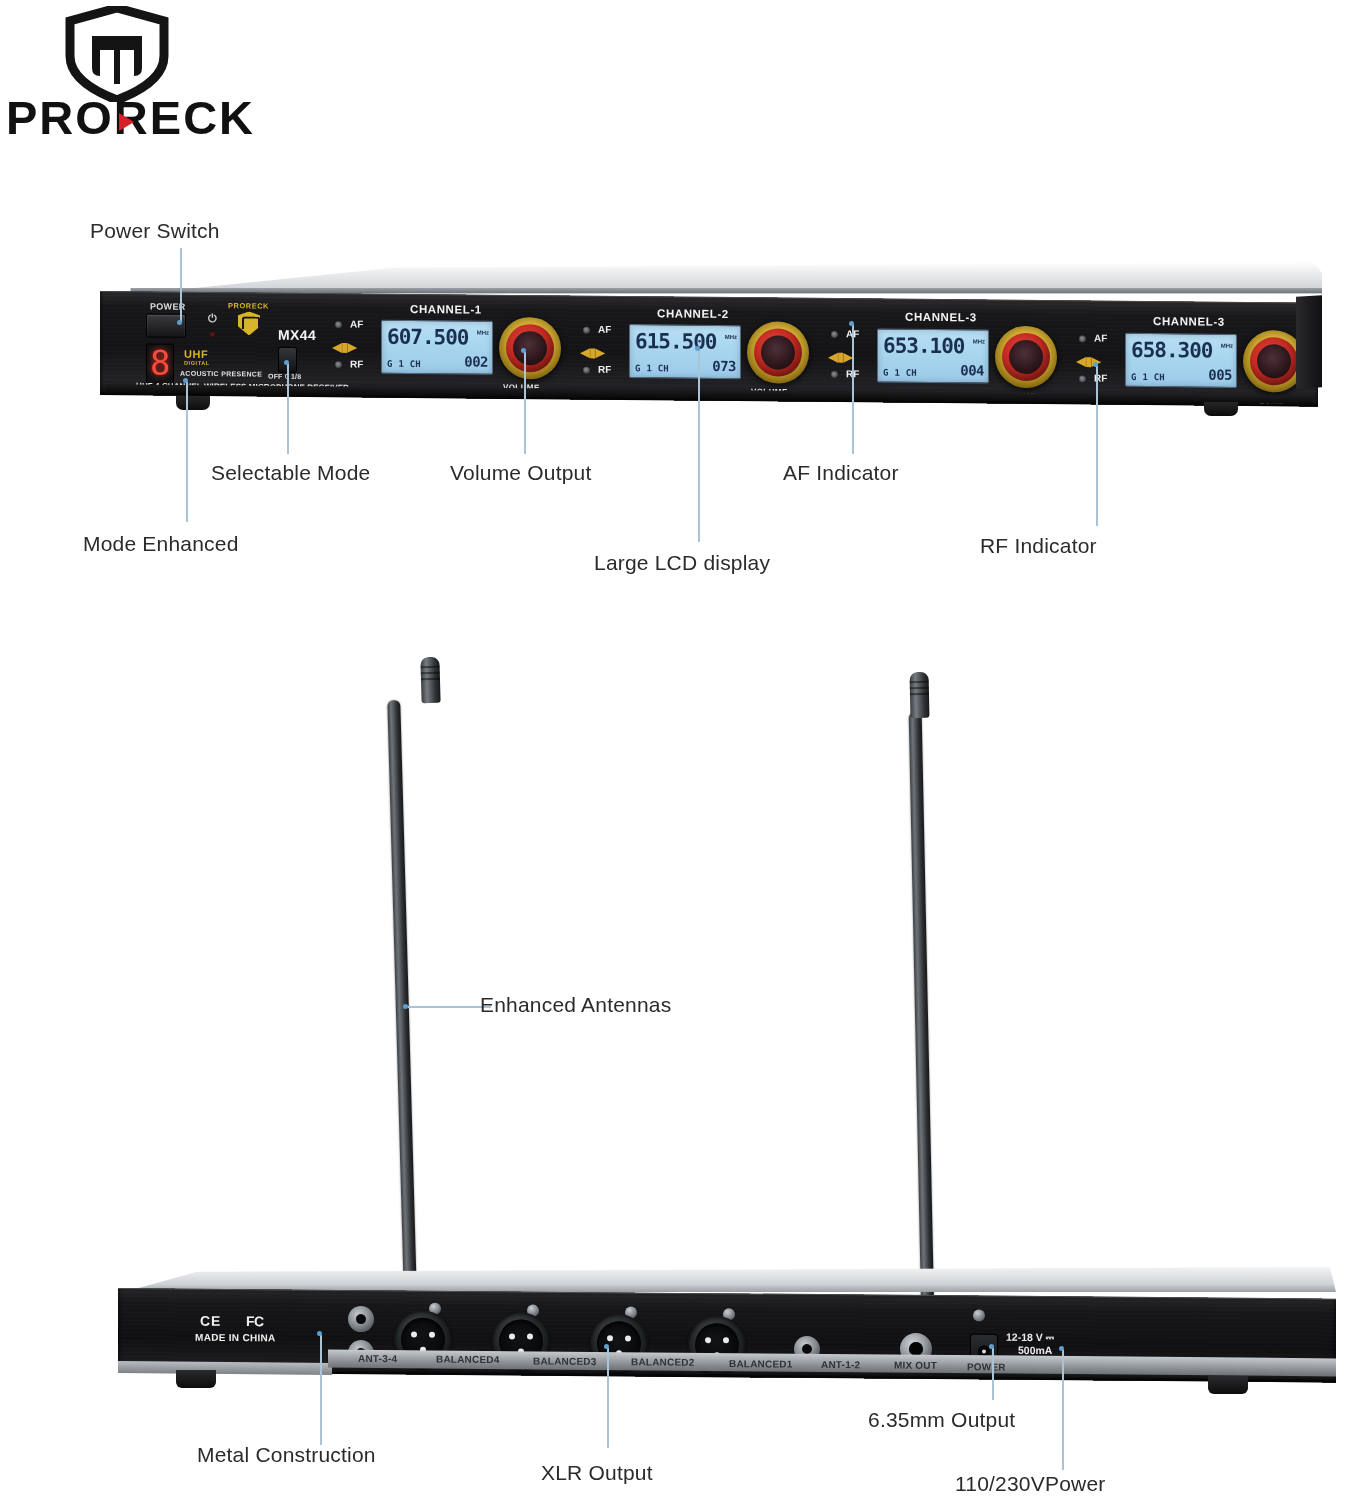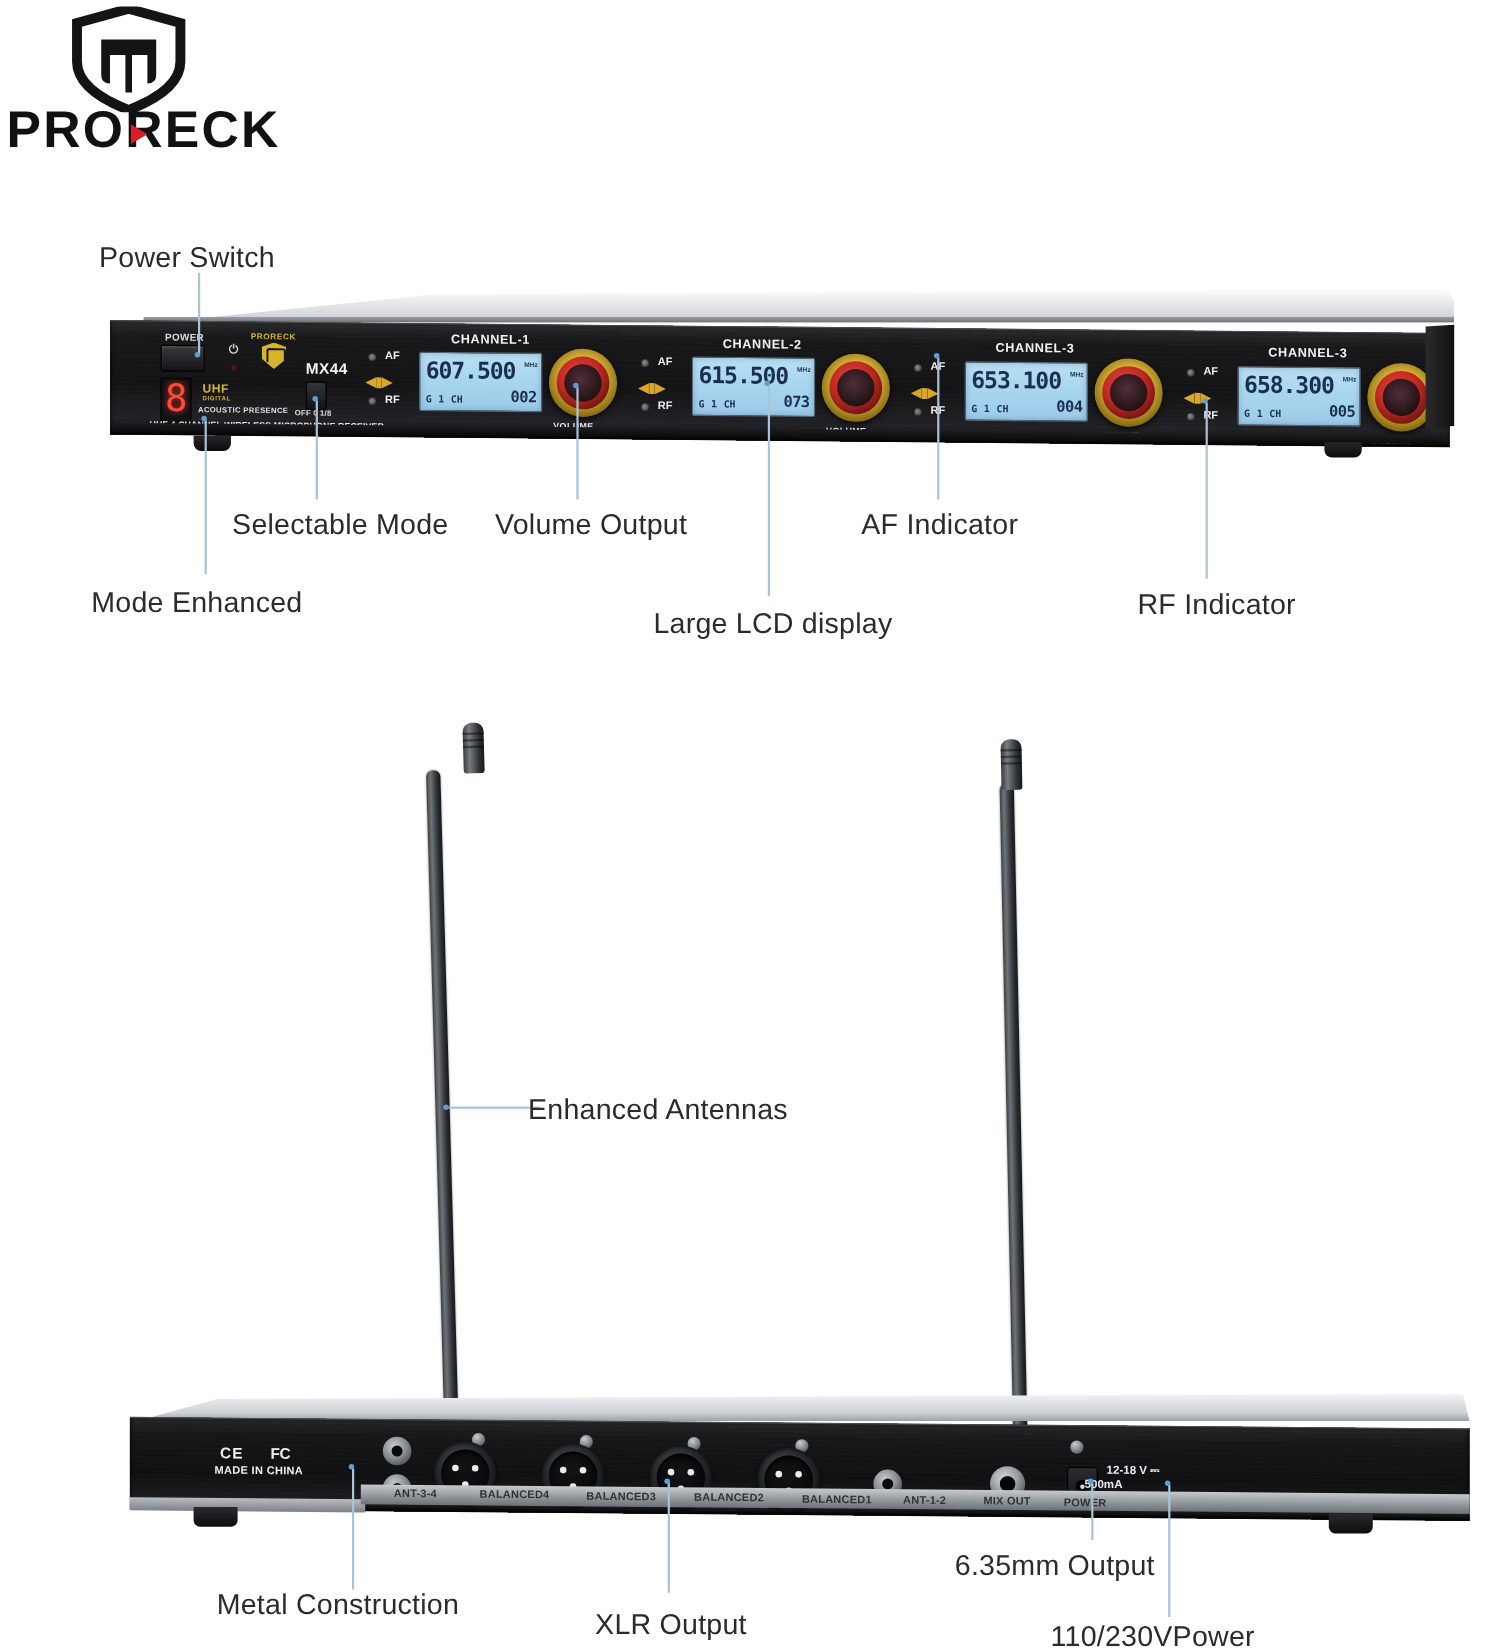--- a/index.html
+++ b/index.html
@@ -11,21 +11,21 @@
   #logo .shield{position:absolute;left:58px;top:2px;width:106px;height:96px;}
   #logo .wordmark{position:absolute;left:0px;top:88px;width:240px;
       font-size:47px;font-weight:bold;letter-spacing:2px;line-height:52px;
       font-family:"Liberation Sans",sans-serif;color:#111;}
   #logo .wm-inner{position:relative;display:inline-block;}
   #logo .playtri{position:absolute;left:113px;top:21px;width:0;height:0;
       border-left:15px solid #d81f26;border-top:9px solid transparent;
       border-bottom:9px solid transparent;}
 
   
-  .callout{position:absolute;font-size:26px;color:#2b2b2b;white-space:nowrap;
+  .callout{position:absolute;font-size:21px;color:#2b2b2b;white-space:nowrap;
       font-family:"Liberation Sans",sans-serif;font-weight:400;letter-spacing:.2px;}
   .leader{position:absolute;background:#aac3d6;}
   .leader.v{width:1.6px;}
   .leader.h{height:1.6px;}
   .dot{position:absolute;width:5px;height:5px;border-radius:50%;background:#5d9fd0;}
 
   
   #front{position:absolute;left:100px;top:262px;width:1222px;height:160px;}
   
   #front .topface{position:absolute;left:0;top:0;width:100%;height:32px;
@@ -315,21 +315,21 @@
 <div class="dot" style="left:521px;top:348px;"></div>
 
 <div class="callout" style="left:594px;top:551px;">Large LCD display</div>
 <div class="leader v" style="left:698px;top:350px;height:192px;"></div>
 <div class="dot" style="left:695px;top:346px;"></div>
 
 <div class="callout" style="left:783px;top:461px;">AF Indicator</div>
 <div class="leader v" style="left:852px;top:325px;height:129px;"></div>
 <div class="dot" style="left:849px;top:321px;"></div>
 
-<div class="callout" style="left:1034px;top:534px;">RF Indicator</div>
+<div class="callout" style="left:980px;top:534px;">RF Indicator</div>
 <div class="leader v" style="left:1096px;top:366px;height:160px;"></div>
 <div class="dot" style="left:1093px;top:362px;"></div>
 
 <div class="antenna" style="left:404px;top:700px;height:600px;transform:rotate(-1.6deg);transform-origin:bottom center;"></div>
 <div class="antcap" style="left:421px;top:657px;transform:rotate(-1.6deg);">
   <div class="rib" style="top:9px;"></div>
     <div class="rib" style="top:15px;"></div>
     <div class="rib" style="top:21px;"></div>
 </div>
 
@@ -393,21 +393,21 @@
     </div>
     <div class="screw" style="left:571px;top:66px;"></div>
 
     <div class="bnc" style="left:676px;top:42px;"></div>
 
     <div id="jack" style="left:782px;top:38px;"></div>
 
     <div class="screw" style="left:855px;top:14px;"></div>
     <div id="dcjack" style="left:852px;top:38px;"></div>
     <div class="pwrspec" style="left:888px;top:35px;">12-18 V ⎓</div>
-    <div class="pwrspec" style="left:868px;top:48px;">500mA</div>
+    <div class="pwrspec" style="left:900px;top:48px;">500mA</div>
     <div class="pwrspec" style="left:893px;top:61px;font-size:11px;">⊖—⊂—⊕</div>
   </div>
 
   <div class="leftbase"></div>
   <div class="labelstrip">
     <div class="rtxt" style="left:30px;top:3px;">ANT-3-4</div>
     <div class="rtxt" style="left:108px;top:3px;">BALANCED4</div>
     <div class="rtxt" style="left:205px;top:4px;">BALANCED3</div>
     <div class="rtxt" style="left:303px;top:4px;">BALANCED2</div>
     <div class="rtxt" style="left:401px;top:5px;">BALANCED1</div>

